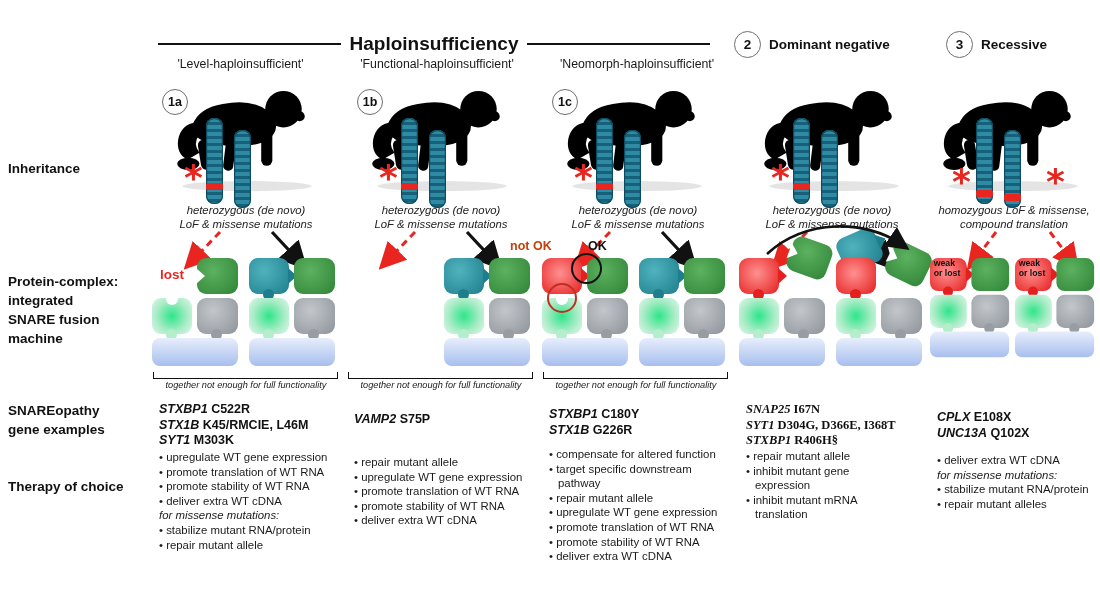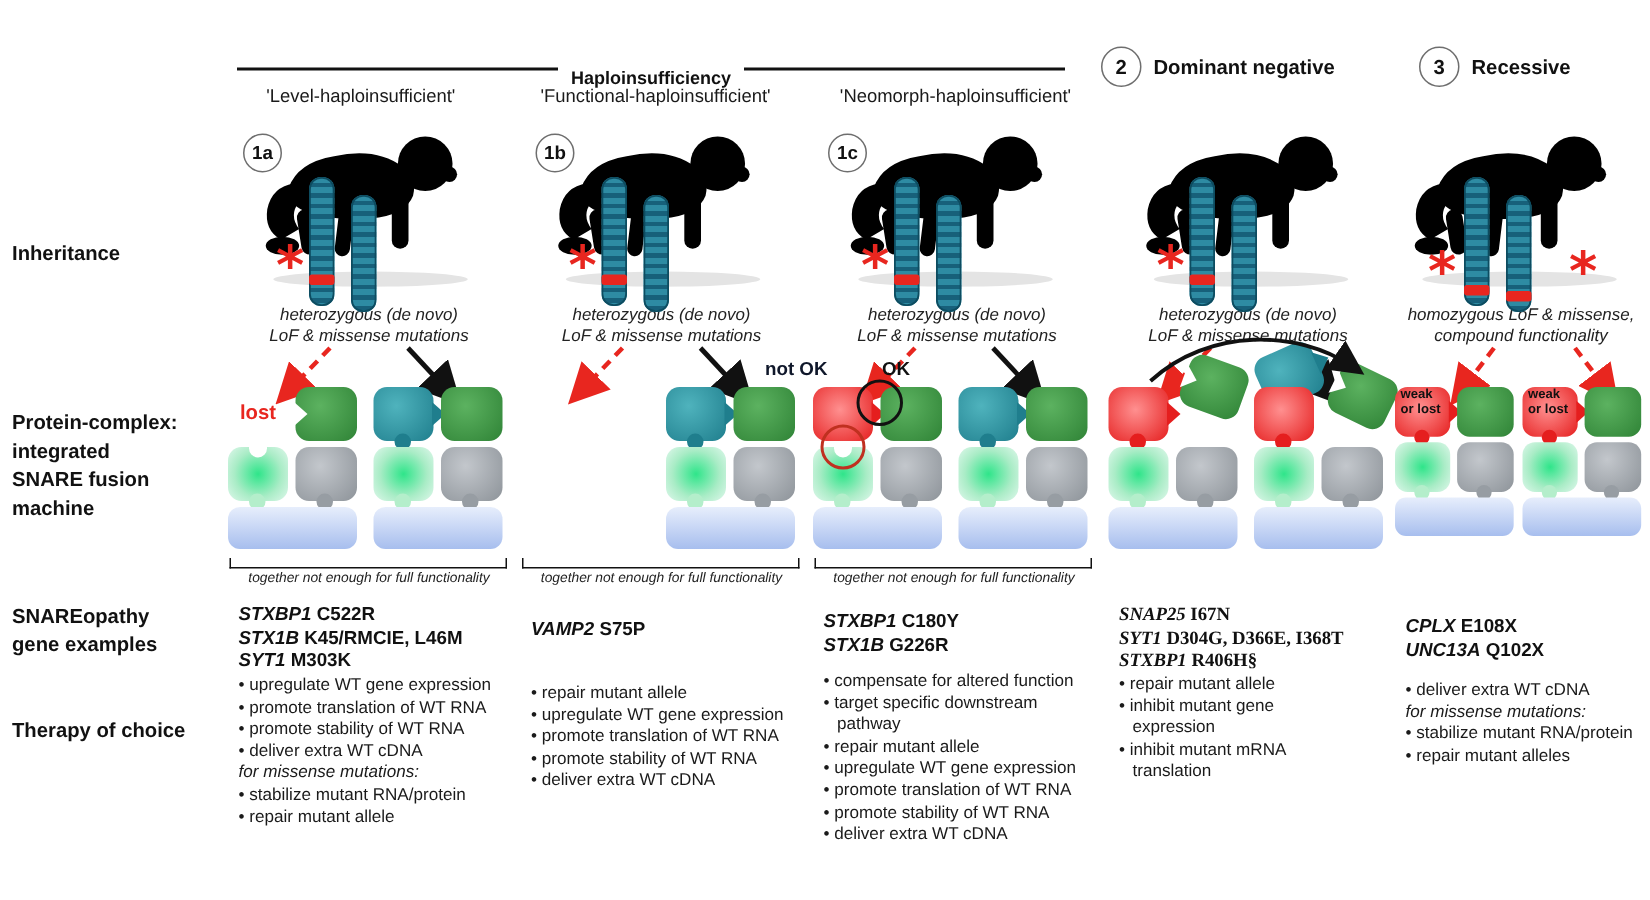--- a/index.html
+++ b/index.html
@@ -2,21 +2,21 @@
 <html><head>
 <meta charset="utf-8">
 <style>
   html,body{margin:0;padding:0;background:#fff;}
   .figure{position:relative;width:1100px;height:600px;background:#fff;overflow:hidden;
           font-family:"Liberation Sans",sans-serif;color:#111;}
 
   
   .hap-header{position:absolute;left:158px;top:33px;width:552px;display:flex;align-items:center;gap:9px;}
   .hline{flex:1;height:2.6px;background:#111;}
-  .htitle{font-weight:bold;font-size:12px;white-space:nowrap;margin-top:12px;}
+  .htitle{font-weight:bold;font-size:19px;white-space:nowrap;}
   .group-header{position:absolute;top:31px;display:flex;align-items:center;gap:8px;}
   #hdr-dn{left:734px;} #hdr-rec{left:946px;}
   .badge-circle{width:25px;height:25px;border:1.6px solid #6e6e6e;border-radius:50%;background:#fff;
                 display:flex;align-items:center;justify-content:center;font-weight:bold;font-size:13.5px;}
   .group-title{font-weight:bold;font-size:13.5px;white-space:nowrap;}
   .subtitle{position:absolute;top:57px;font-size:12.3px;text-align:center;color:#1a1a1a;}
   #sub-1a{left:143px;width:195px;} #sub-1b{left:337px;width:200px;text-align:center;} #sub-1c{left:532px;width:210px;}
 
   
   .rowlabel{position:absolute;left:8px;font-weight:bold;font-size:13.5px;line-height:19px;width:138px;}
@@ -74,21 +74,21 @@
   .tab.red{border-left-color:#e51e1e;}
   .notch{position:absolute;left:-1px;top:10px;width:0;height:0;
          border-top:8px solid transparent;border-bottom:8px solid transparent;border-left:9px solid #fff;}
   .notch-t{position:absolute;top:-1px;left:14px;width:12px;height:8px;border-radius:0 0 6px 6px;background:#fff;}
   .knob{position:absolute;bottom:-6px;left:14px;width:11px;height:11px;border-radius:50%;}
   .knob.mint{background:#b4eecb;} .knob.gray{background:#979da3;} .knob.redk{background:#e51e1e;} .knob.tealk{background:#1f7e8d;}
 
   .piece-label{position:absolute;left:4px;top:3px;font-weight:bold;font-size:11px;color:#111;z-index:2;}
   .lost-label{position:absolute;left:0;top:9px;width:40px;text-align:center;color:#e8261f;font-weight:bold;font-size:13.5px;}
   .weaklost{position:absolute;left:4px;top:1px;width:32px;font-weight:bold;font-size:9.5px;line-height:10.5px;color:#111;z-index:2;}
-  .notok-label{position:absolute;left:-32px;top:-19px;color:#0f172a;font-weight:bold;font-size:12.5px;white-space:nowrap;z-index:6;}
+  .notok-label{position:absolute;left:-32px;top:-19px;color:#c2410c;font-weight:bold;font-size:12.5px;white-space:nowrap;z-index:6;}
   .ok-label{position:absolute;left:46px;top:-19px;color:#111;font-weight:bold;font-size:12.5px;z-index:6;}
   .ring{position:absolute;border-radius:50%;z-index:5;}
   .ring-red{left:5px;top:25px;width:26px;height:26px;border:2.4px solid #c03020;}
   .ring-black{left:29px;top:-5px;width:27px;height:27px;border:2.4px solid #111;}
 
   .tilt{position:absolute;width:41px;height:36px;border-radius:9px;}
   .tilt-green-l{left:50px;top:-18px;transform:rotate(20deg);}
   .tilt-teal-r{left:3px;top:-26px;transform:rotate(-24deg);}
   .tilt-green-r{left:52px;top:-12px;transform:rotate(26deg);}
   .dn-arrow{position:absolute;left:12px;top:-34px;width:180px;height:44px;overflow:visible;z-index:6;}
@@ -439,21 +439,21 @@
           <div class="band" style="bottom:7px;"></div>
         </div>
       <div class="chrom right">
           <div class="band" style="bottom:7px;"></div>
         </div>
     </div>
     <div class="ast" style="left:24px;top:172px;">*</div>
     <div class="ast" style="left:118px;top:172px;">*</div>
     <div class="inh-text">
       <div>homozygous LoF &amp; missense,</div>
-      <div>compound functionality</div>
+      <div>compound translation</div>
     </div>
     <svg class="arrows">
       <line class="red-dash" x1="50" y1="0" x2="28" y2="29" marker-end="url(#mred)"></line>
       <line class="red-dash" x1="104" y1="0" x2="126" y2="29" marker-end="url(#mred)"></line>
     </svg>
     <div class="complexes">
       <div class="assembly asm-l">
         <div class="pz tl red-piece">
           <div class="weaklost">weak or lost</div>
           <div class="tab red"></div>

